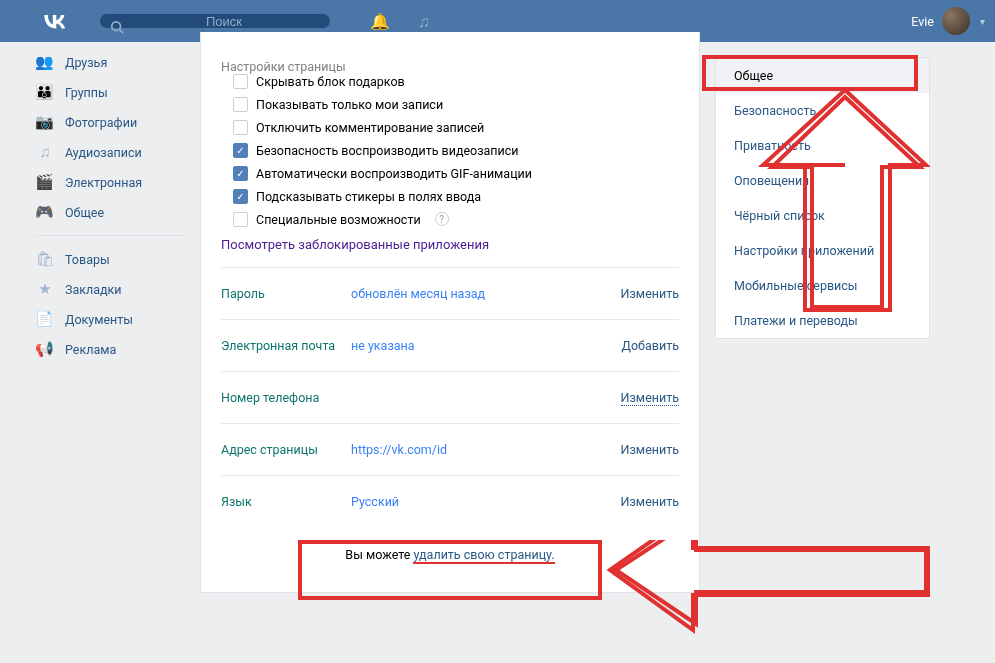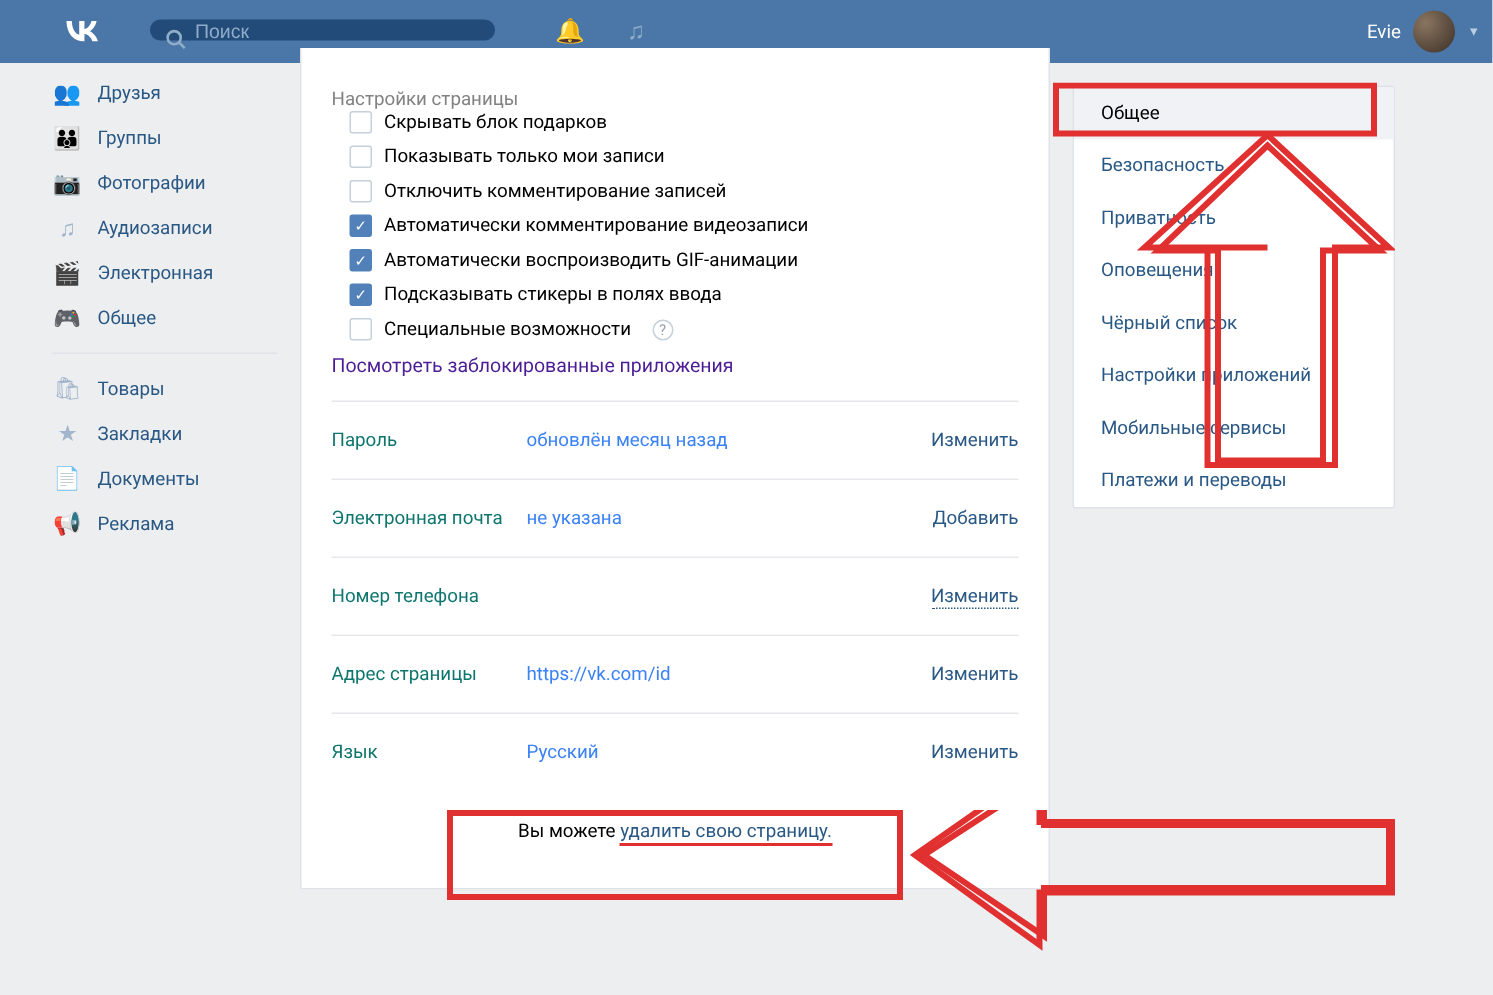--- a/index.html
+++ b/index.html
@@ -3,21 +3,21 @@
 <meta charset="utf-8">
 <style>
 * { box-sizing: border-box; margin: 0; padding: 0; }
 body { font-family: -apple-system, BlinkMacSystemFont, "Segoe UI", Roboto, Helvetica, Arial, sans-serif; font-size: 13px; background: #edeef0; color: #000; width: 995px; height: 663px; overflow: hidden; position: relative; }
 
 
 .header { height: 42px; background: #4a76a8; display: flex; align-items: center; padding: 0 10px 0 40px; color: #fff; }
 .logo { font-weight: bold; font-size: 22px; letter-spacing: -1px; margin-right: 30px; }
 .search-wrap { position: relative; flex: 0 0 230px; }
 .search-wrap .search-icon { position: absolute; left: 10px; top: 6px; color: #8fadc8; }
-.search { width: 100%; height: 14px; border: none; border-radius: 14px; background: #224b7a; color: #fff; padding: 0 12px 0 30px; font-size: 13px; outline: none; }
+.search { width: 100%; height: 14px; border: none; border-radius: 14px; background: #224b7a; color: #fff; padding: 0 12px 0 30px; font-size: 13px; outline: none; text-align: center; }
 .search::placeholder { color: #8fadc8; }
 .header-icons { display: flex; gap: 28px; margin-left: 40px; color: #8fadc8; }
 .header-icons span { font-size: 16px; }
 .header-spacer { flex: 1; }
 .user-box { display: flex; align-items: center; gap: 8px; color: #fff; font-size: 12.5px; }
 .avatar { width: 28px; height: 28px; border-radius: 50%; background: radial-gradient(circle at 30% 30%, #8a7560, #3a2f26); }
 .chev { font-size: 10px; color: #b8cde2; margin-left: 2px; }
 
 
 .page-wrap { display: flex; padding: 0 15px 0 35px; gap: 15px; }
@@ -27,21 +27,21 @@
 .leftnav-item { display: flex; align-items: center; gap: 10px; padding: 6px 0; color: #2a5885; font-size: 12.5px; cursor: pointer; }
 .leftnav-item .nav-icon { width: 20px; text-align: center; color: #a1b5cc; font-size: 15px; }
 .leftnav-divider { height: 1px; background: #dfe3e8; margin: 8px 0; }
 
 
 .main { width: 500px; background: #fff; border: 1px solid #dfe3e8; border-top: none; border-radius: 0 0 2px 2px; margin-top: -10px; padding-top: 10px; }
 .settings-block { padding: 15px 20px; }
 .settings-flex { display: flex; flex-direction: column; }
 .settings-label { width: 130px; color: #828282; font-size: 12.5px; padding-top: 2px; }
 .settings-body { flex: 1; color: #000; }
-.checkbox-row { display: flex; align-items: flex-end; gap: 8px; margin-bottom: 8px; font-size: 12.5px; padding-left: 12px; }
+.checkbox-row { display: flex; align-items: flex-start; gap: 8px; margin-bottom: 8px; font-size: 12.5px; padding-left: 12px; }
 .cb { width: 15px; height: 15px; border: 1px solid #c5d0db; border-radius: 2px; display: flex; align-items: center; justify-content: center; font-size: 10px; color: #fff; flex-shrink: 0; }
 .cb.checked { background: #5181b8; border-color: #5181b8; }
 .q-icon { width: 14px; height: 14px; border-radius: 50%; border: 1px solid #c5d0db; display: inline-flex; align-items: center; justify-content: center; font-size: 10px; color: #99a2ad; margin-left: 6px; }
 .link { color: #4c1d95; cursor: pointer; }
 .link-dotted { color: #2a5885; border-bottom: 1px dotted #2a5885; cursor: pointer; }
 .divider { height: 1px; background: #e7e8ec; margin: 0 20px; }
 .setting-row { display: flex; padding: 18px 20px; font-size: 12.5px; align-items: baseline; }
 .setting-row .label { width: 130px; color: #0f766e; }
 .setting-row .value { flex: 1; color: #3b82f6; }
 .setting-row .action { color: #2a5885; cursor: pointer; }
@@ -149,21 +149,21 @@
             <div class="checkbox-row">
               <div class="cb"></div>
               <span>Показывать только мои записи</span>
             </div>
             <div class="checkbox-row">
               <div class="cb"></div>
               <span>Отключить комментирование записей</span>
             </div>
             <div class="checkbox-row">
               <div class="cb checked">✓</div>
-              <span>Автоматически комментирование видеозаписи</span>
+              <span>Безопасность воспроизводить видеозаписи</span>
             </div>
             <div class="checkbox-row">
               <div class="cb checked">✓</div>
               <span>Автоматически воспроизводить GIF-анимации</span>
             </div>
             <div class="checkbox-row">
               <div class="cb checked">✓</div>
               <span>Подсказывать стикеры в полях ввода</span>
             </div>
             <div class="checkbox-row">

